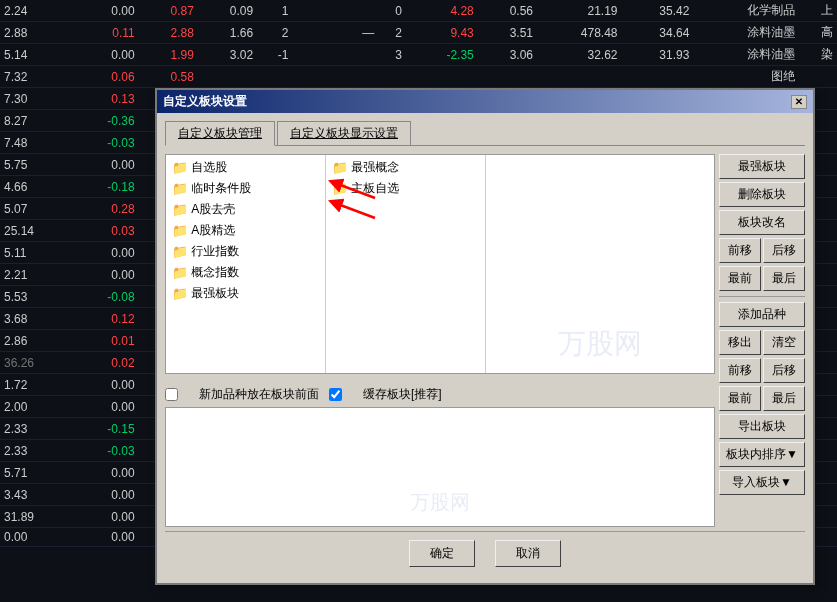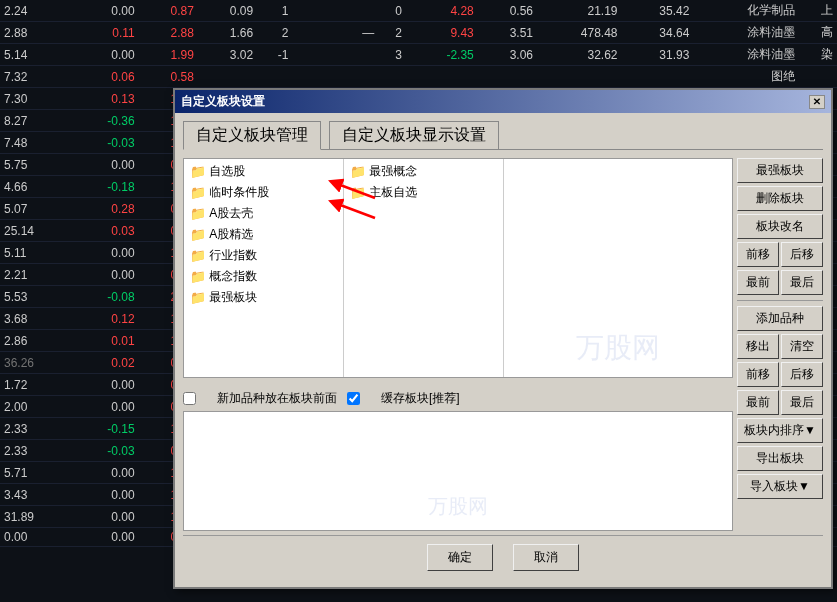--- a/index.html
+++ b/index.html
@@ -42,21 +42,21 @@
       position: absolute;
       top: 0; left: 0;
       width: 100%; height: 100%;
       z-index: 10;
     }
 
     
     .dialog {
       position: absolute;
       top: 88px;
-      left: 173px;
+      left: 155px;
       width: 660px;
       background: #d4d0c8;
       border: 2px solid #7a7a7a;
       box-shadow: 3px 3px 8px rgba(0,0,0,0.5);
     }
 
     .dialog-titlebar {
       background: linear-gradient(to right, #0a246a, #a6b5dd);
       color: white;
       padding: 3px 6px;
@@ -91,22 +91,23 @@
       border-bottom: 1px solid #888;
       margin-bottom: 8px;
     }
 
     .tab {
       padding: 3px 12px;
       background: #d4d0c8;
       border: 1px solid #888;
       border-bottom: none;
       cursor: pointer;
-      font-size: 16px;
-      margin-right: 8px;
+      font-size: 12px;
+      margin-right: 2px;
+      text-decoration: underline;
     }
 
     .tab.active {
       background: #d4d0c8;
       border-bottom: 1px solid #d4d0c8;
       margin-bottom: -1px;
       z-index: 1;
     }
 
     .folder-item {
@@ -736,22 +737,22 @@
               <button class="btn-half">清空</button>
             </div>
             <div class="btn-group">
               <button class="btn-half">前移</button>
               <button class="btn-half">后移</button>
             </div>
             <div class="btn-group">
               <button class="btn-half">最前</button>
               <button class="btn-half">最后</button>
             </div>
+            <button class="btn">导出板块</button>
             <button class="btn">板块内排序▼</button>
-            <button class="btn">导出板块</button>
             <button class="btn">导入板块▼</button>
           </div>
         </div>
       </div>
 
       <div class="dialog-bottom">
         <button class="btn-large">确定</button>
         <button class="btn-large">取消</button>
       </div>
     </div>

